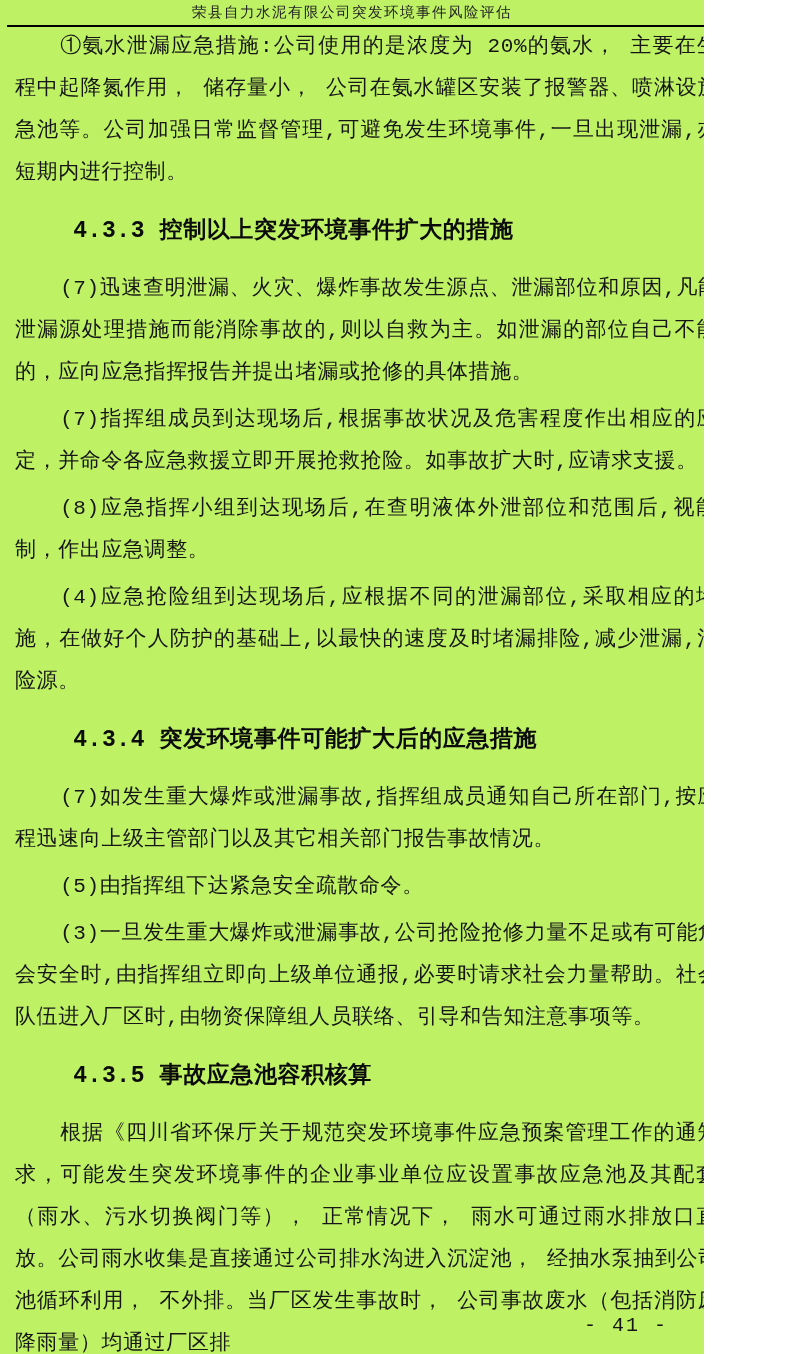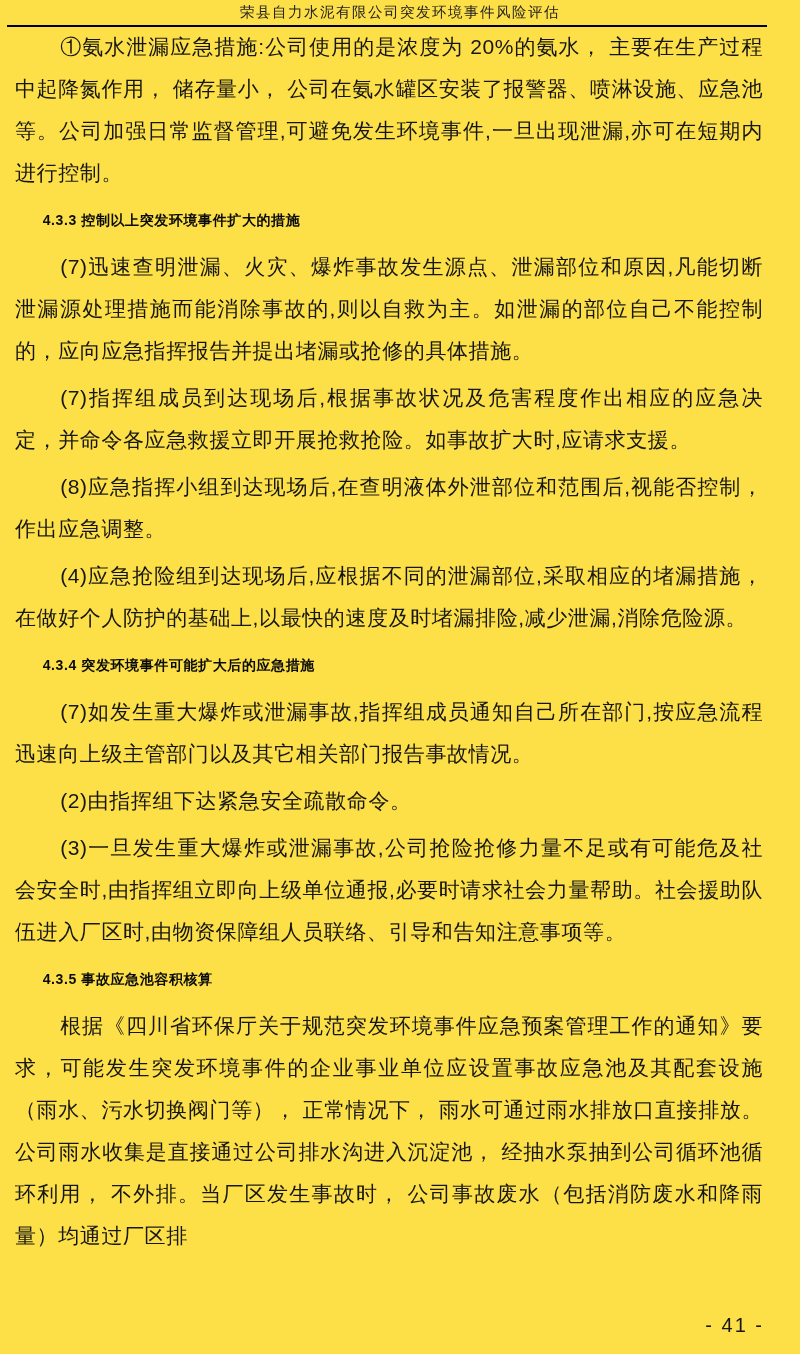--- a/index.html
+++ b/index.html
@@ -2,25 +2,25 @@
 <html><head>
 <meta charset="utf-8">
 <style>
   html, body {
     margin: 0;
     padding: 0;
     background: #ffffff;
   }
   .page {
     position: relative;
-    width: 800px;
+    width: 704px;
     height: 1354px;
-    background: #fde047;
+    background: #bef264;
     color: #161616;
-    font-family: Liberation Sans, sans-serif;
+    font-family: Liberation Mono, monospace;
     overflow: hidden;
   }
   .running-header {
     position: absolute;
     top: 3px;
     left: 0;
     width: 100%;
     text-align: center;
     font-size: 14.5px;
     letter-spacing: 1.5px;
@@ -43,22 +43,22 @@
     line-height: 42px;
     text-align: justify;
     text-justify: inter-ideograph;
     letter-spacing: 0.6px;
   }
   .para {
     margin: 5px;
     text-indent: 2.15em;
   }
   .heading {
-    margin: 4px;
-    font-size: 14px;
+    margin: 16px;
+    font-size: 23px;
     font-weight: bold;
     text-indent: 2.05em;
     line-height: 42px;
     color: #0b0b0b;
   }
   .page-number {
     position: absolute;
     right: 36px;
     bottom: 17px;
     font-size: 20px;
@@ -79,21 +79,21 @@
 
   <div class="doc-body">
     <p class="para">①氨水泄漏应急措施:公司使用的是浓度为 20%的氨水， 主要在生产过程中起降氮作用， 储存量小， 公司在氨水罐区安装了报警器、喷淋设施、应急池等。公司加强日常监督管理,可避免发生环境事件,一旦出现泄漏,亦可在短期内进行控制。</p>
     <h3 class="heading">4.3.3 控制以上突发环境事件扩大的措施</h3>
     <p class="para">(7)迅速查明泄漏、火灾、爆炸事故发生源点、泄漏部位和原因,凡能切断泄漏源处理措施而能消除事故的,则以自救为主。如泄漏的部位自己不能控制的，应向应急指挥报告并提出堵漏或抢修的具体措施。</p>
     <p class="para">(7)指挥组成员到达现场后,根据事故状况及危害程度作出相应的应急决定，并命令各应急救援立即开展抢救抢险。如事故扩大时,应请求支援。</p>
     <p class="para">(8)应急指挥小组到达现场后,在查明液体外泄部位和范围后,视能否控制，作出应急调整。</p>
     <p class="para">(4)应急抢险组到达现场后,应根据不同的泄漏部位,采取相应的堵漏措施，在做好个人防护的基础上,以最快的速度及时堵漏排险,减少泄漏,消除危险源。</p>
     <h3 class="heading">4.3.4 突发环境事件可能扩大后的应急措施</h3>
     <p class="para">(7)如发生重大爆炸或泄漏事故,指挥组成员通知自己所在部门,按应急流程迅速向上级主管部门以及其它相关部门报告事故情况。</p>
-    <p class="para">(2)由指挥组下达紧急安全疏散命令。</p>
+    <p class="para">(5)由指挥组下达紧急安全疏散命令。</p>
     <p class="para">(3)一旦发生重大爆炸或泄漏事故,公司抢险抢修力量不足或有可能危及社会安全时,由指挥组立即向上级单位通报,必要时请求社会力量帮助。社会援助队伍进入厂区时,由物资保障组人员联络、引导和告知注意事项等。</p>
     <h3 class="heading">4.3.5 事故应急池容积核算</h3>
     <p class="para">根据《四川省环保厅关于规范突发环境事件应急预案管理工作的通知》要求，可能发生突发环境事件的企业事业单位应设置事故应急池及其配套设施（雨水、污水切换阀门等）， 正常情况下， 雨水可通过雨水排放口直接排放。公司雨水收集是直接通过公司排水沟进入沉淀池， 经抽水泵抽到公司循环池循环利用， 不外排。当厂区发生事故时， 公司事故废水（包括消防废水和降雨量）均通过厂区排</p>
   </div>
 
   <div class="page-number">- 41 -</div>
 
 </div>
 
 </body></html>

